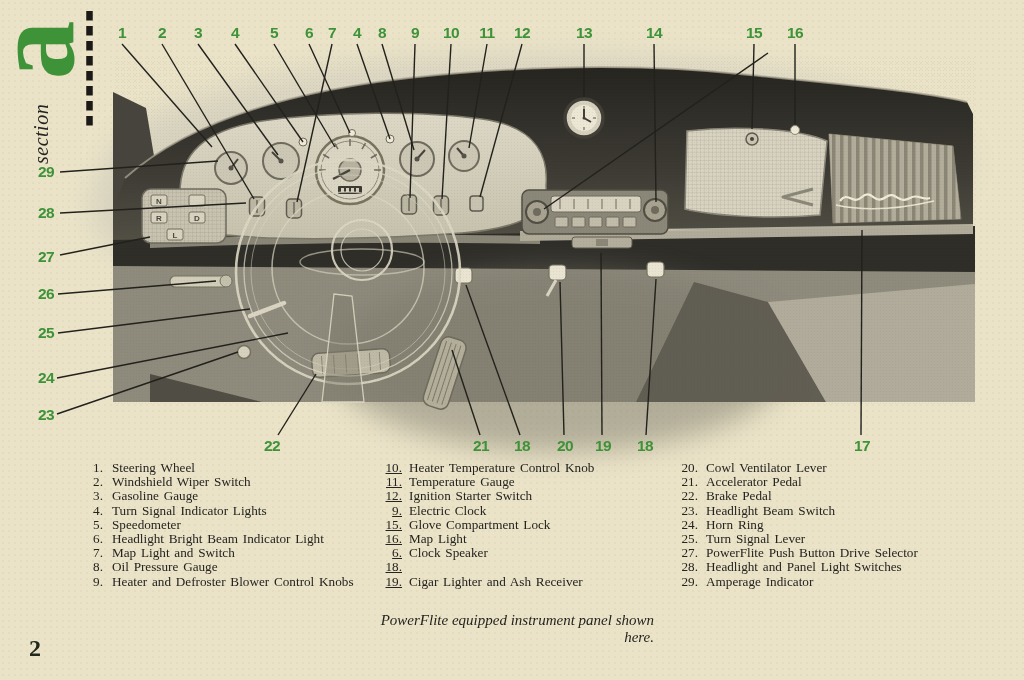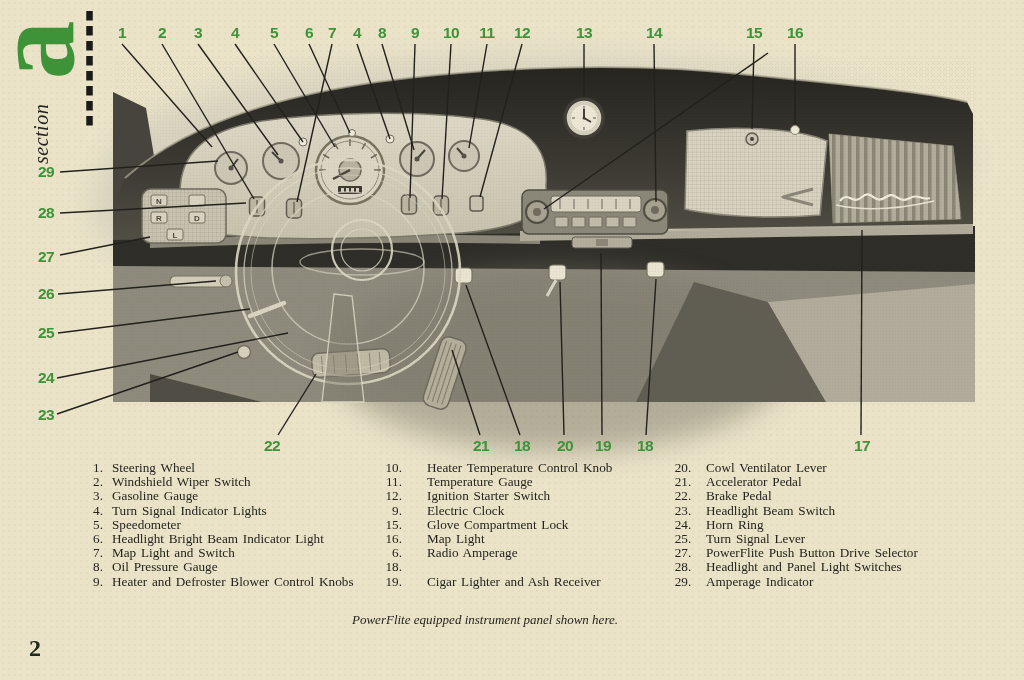--- a/index.html
+++ b/index.html
@@ -23,26 +23,26 @@
     transform-origin:top left;font-style:italic;font-size:20px;
     letter-spacing:.5px;white-space:nowrap;
   }
   .legend-col{position:absolute;top:461px;font-size:13.2px;line-height:14.2px;}
   .legend-col.c0{left:60px;width:300px;}
   .legend-col.c1{left:376px;width:292px;}
   .legend-col.c2{left:668px;width:302px;}
   .legend-row{display:flex;}
   .legend-num{flex:none;text-align:right;}
   .c0 .legend-num{width:43px;padding-right:9px;}
-  .c1 .legend-num{width:26px;padding-right:25px;}
-  .c2 .legend-num{width:30px;padding-right:8px;text-align:center;}
+  .c1 .legend-num{width:26px;padding-right:7px;text-decoration:underline;}
+  .c2 .legend-num{width:30px;padding-right:8px;}
   .legend-text{flex:1;word-spacing:1.5px;}
   .caption{
-    position:absolute;top:612px;left:352px;width:302px;text-align:left;
-    font-style:italic;font-size:13px;
+    position:absolute;top:612px;left:352px;width:302px;text-align:right;
+    font-style:italic;font-size:15px;
   }
   .page-number{
     position:absolute;left:29px;top:635px;
     font-family:"Liberation Serif",serif;font-weight:bold;font-size:24px;color:#20281d;
   }
   .callout-text{
     font-family:"Liberation Sans",sans-serif;font-weight:bold;
     font-size:15.5px;fill:#3e9237;letter-spacing:-.5px;
   }
   .pod-letter{font-family:"Liberation Sans",sans-serif;font-weight:bold;font-size:8px;fill:#4a483e;}
@@ -427,21 +427,21 @@
         <div class="legend-row">
           <span class="legend-num">15.</span>
           <span class="legend-text">Glove Compartment Lock</span>
         </div>
         <div class="legend-row">
           <span class="legend-num">16.</span>
           <span class="legend-text">Map Light</span>
         </div>
         <div class="legend-row">
           <span class="legend-num">6.</span>
-          <span class="legend-text">Radio Amperage</span>
+          <span class="legend-text">Clock Speaker</span>
         </div>
         <div class="legend-row">
           <span class="legend-num">18.</span>
         </div>
         <div class="legend-row">
           <span class="legend-num">19.</span>
           <span class="legend-text">Cigar Lighter and Ash Receiver</span>
         </div>
       </div>
     <div class="legend-col c2">

